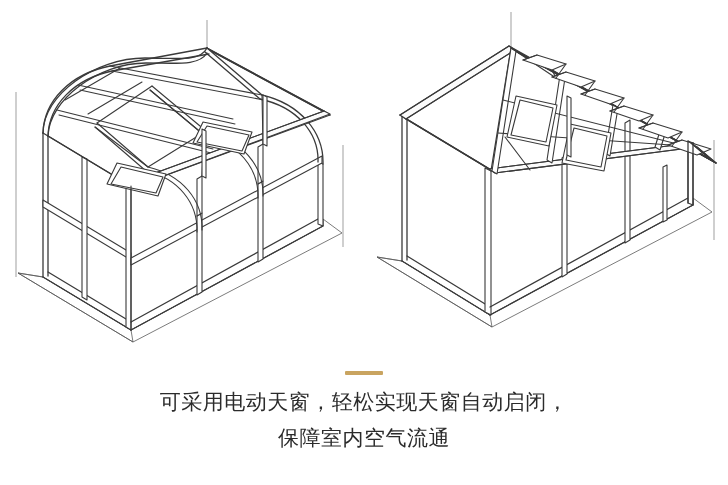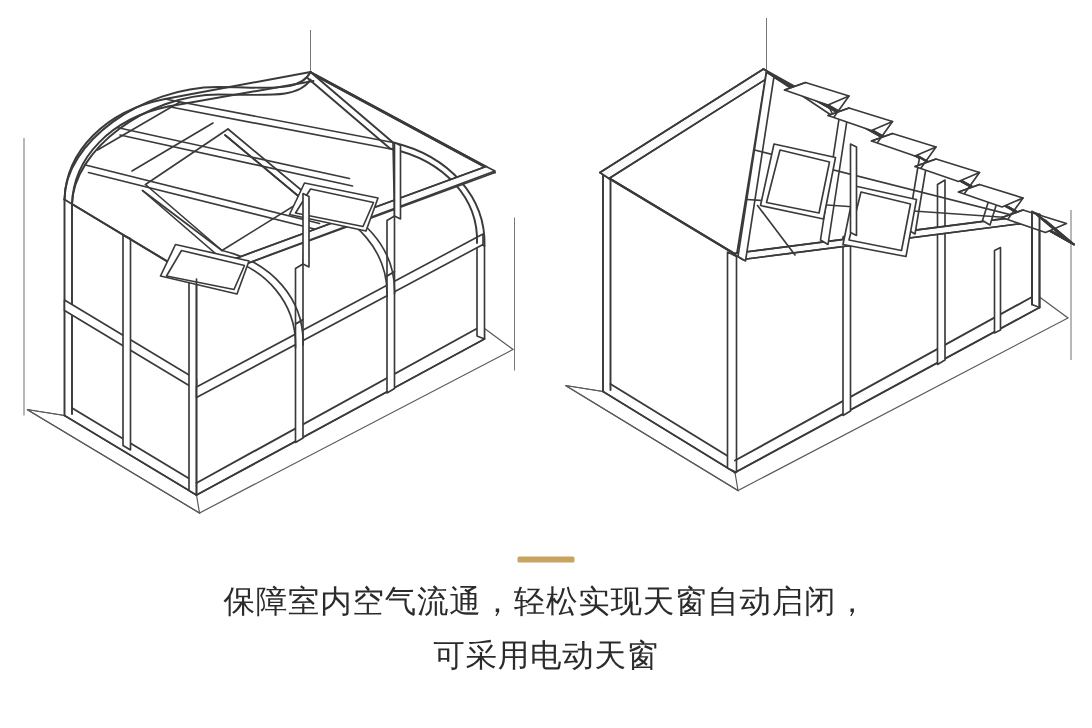--- a/index.html
+++ b/index.html
@@ -311,17 +311,17 @@
 
         <path class="bm" d="M 567,155 L 571,157 L 571,98 L 567,96 Z"></path>
         <path class="bm" d="M 630,120 L 634,122 L 634,72 L 630,70 Z" opacity="0"></path>
       </g>
 
     </svg>
   </div>
 
   <div id="caption-block">
     <div id="divider" style="background: rgb(201, 164, 96); width: 38px; height: 4px;"></div>
-    <div id="caption-line-1" class="caption-line" style="color: rgb(43, 43, 43);">保障室内空气流通，轻松实现天窗自动启闭，</div>
-    <div id="caption-line-2" class="caption-line" style="color: rgb(43, 43, 43);">可采用电动天窗</div>
+    <div id="caption-line-1" class="caption-line" style="color: rgb(43, 43, 43);">可采用电动天窗，轻松实现天窗自动启闭，</div>
+    <div id="caption-line-2" class="caption-line" style="color: rgb(43, 43, 43);">保障室内空气流通</div>
   </div>
 
 </div>
 
 </body></html>

